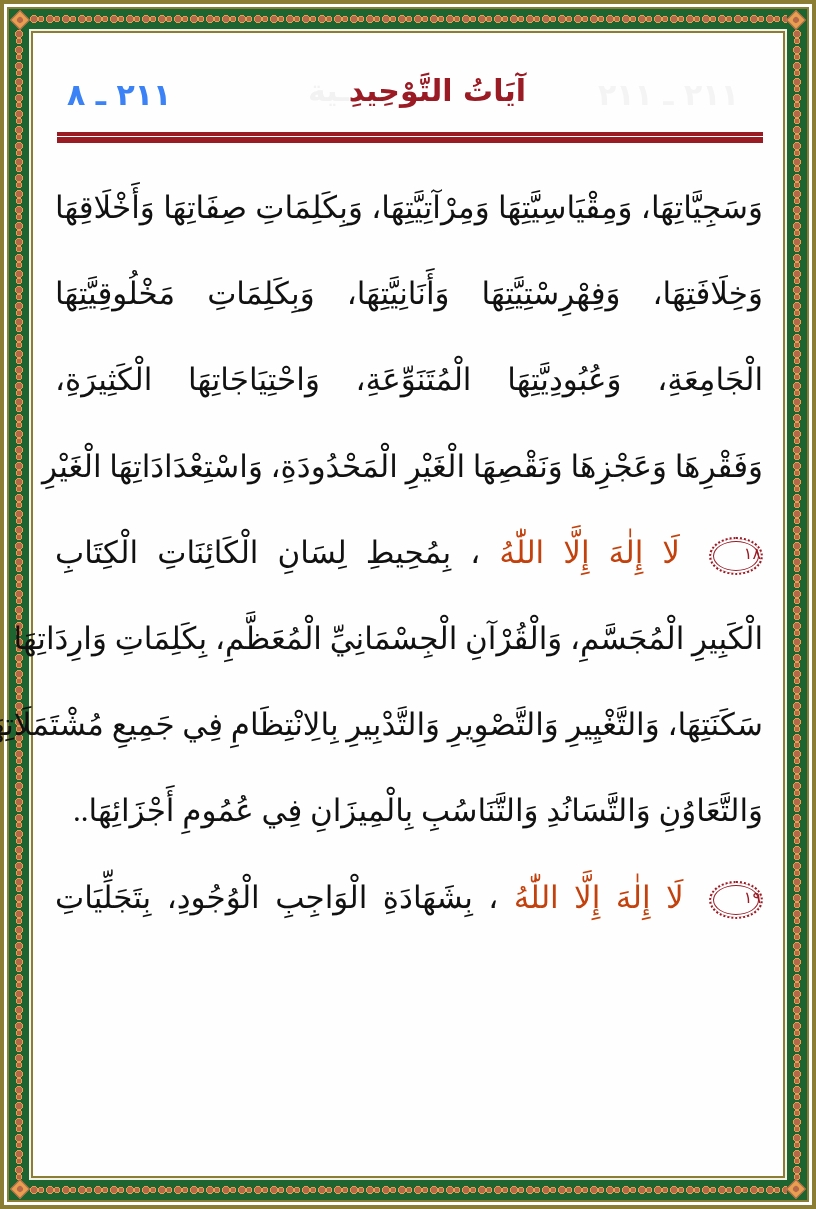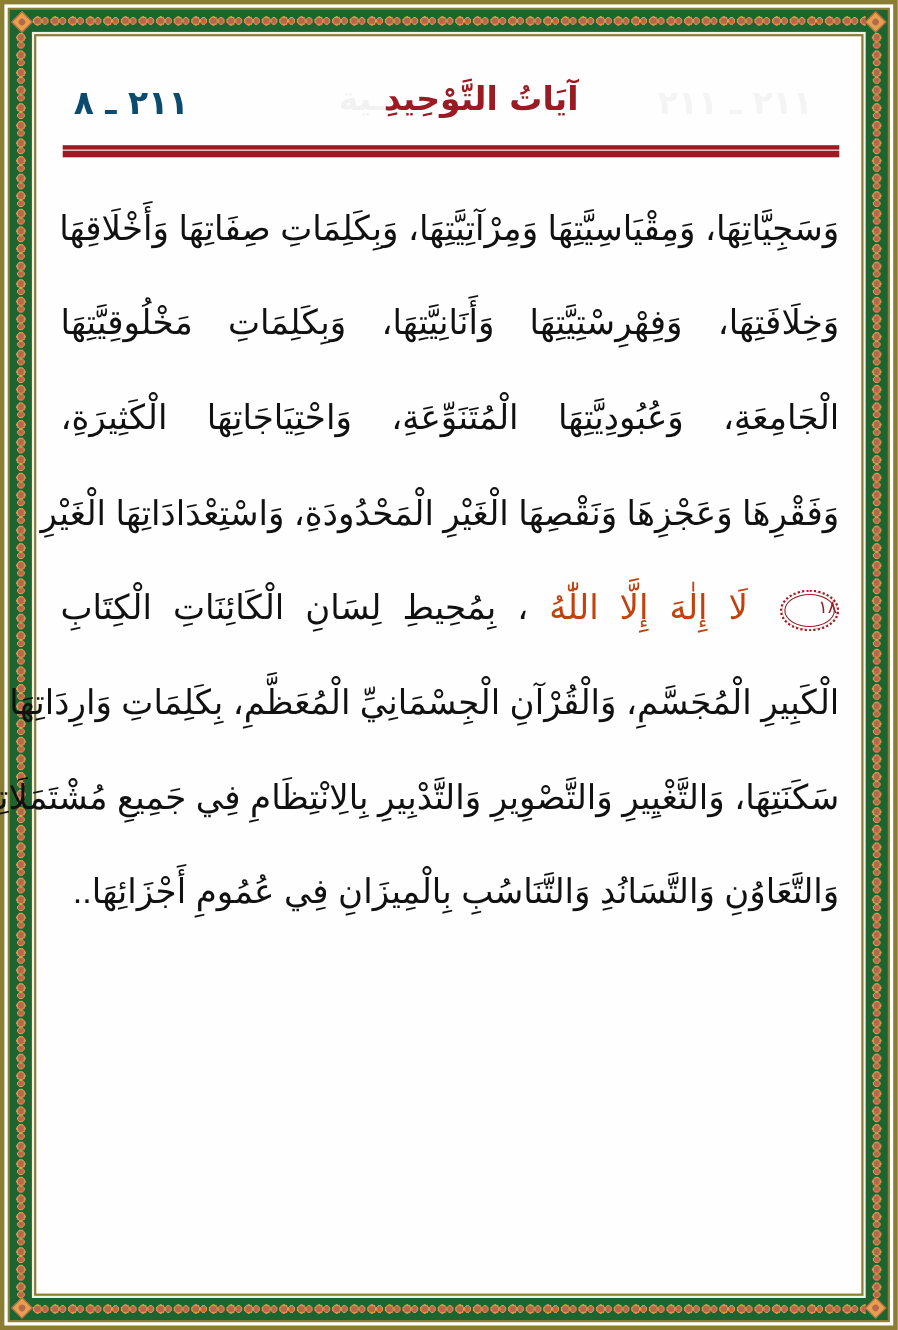--- a/index.html
+++ b/index.html
@@ -73,21 +73,21 @@
     position: absolute; left: 33px; top: 33px; right: 33px; bottom: 33px;
     background: #fefefe;
   }
 
   
   .header {
     position: absolute; left: 24px; right: 24px; top: 44px; height: 36px;
   }
   .page-num {
     position: absolute; left: 10px; top: 0;
-    color: #0c4a6e; font-weight: bold; font-size: 30px;
+    color: #3b82f6; font-weight: bold; font-size: 30px;
     font-family: "DejaVu Sans", sans-serif;
     direction: rtl;
   }
   .page-num-ghost {
     position: absolute; right: 20px; top: 0;
     color: #f4f4f4; font-weight: bold; font-size: 30px;
     font-family: "DejaVu Sans", sans-serif;
     direction: rtl;
   }
   .book-title {
@@ -111,21 +111,21 @@
     position: absolute; left: 22px; right: 20px; top: 132px;
     direction: rtl;
   }
   .line {
     height: 86.2px; line-height: 86px;
     font-size: 31px;
     color: #111111;
     text-align: justify;
     text-align-last: justify;
     white-space: nowrap;
-    font-family: Liberation Sans, sans-serif;
+    font-family: Liberation Serif, serif;
   }
   .line.short { text-align-last: right; }
   .red { color: #c2410c; }
   .medallion {
     display: inline-block; vertical-align: middle;
     width: 50px; height: 34px; line-height: 30px;
     border: 2px dotted #9a1b24;
     border-radius: 50%;
     text-align: center;
     color: #9a1b24; font-size: 16px;
@@ -167,14 +167,19 @@
     <div class="line">الْجَامِعَةِ، وَعُبُودِيَّتِهَا الْمُتَنَوِّعَةِ، وَاحْتِيَاجَاتِهَا الْكَثِيرَةِ،</div>
     <div class="line">وَفَقْرِهَا وَعَجْزِهَا وَنَقْصِهَا الْغَيْرِ الْمَحْدُودَةِ، وَاسْتِعْدَادَاتِهَا الْغَيْرِ</div>
     <div class="line">
       <span class="medallion">١٨</span>
       <span class="red">لَا إِلٰهَ إِلَّا اللّٰهُ</span>
       <span>، بِمُحِيطِ لِسَانِ الْكَائِنَاتِ الْكِتَابِ</span>
     </div>
     <div class="line">الْكَبِيرِ الْمُجَسَّمِ، وَالْقُرْآنِ الْجِسْمَانِيِّ الْمُعَظَّمِ، بِكَلِمَاتِ وَارِدَاتِهَا</div>
     <div class="line">سَكَنَتِهَا، وَالتَّغْيِيرِ وَالتَّصْوِيرِ وَالتَّدْبِيرِ بِالِانْتِظَامِ فِي جَمِيعِ مُشْتَمَلَاتِهَا،</div>
     <div class="line short">وَالتَّعَاوُنِ وَالتَّسَانُدِ وَالتَّنَاسُبِ بِالْمِيزَانِ فِي عُمُومِ أَجْزَائِهَا..</div>
+    <div class="line">
+      <span class="medallion">١٩</span>
+      <span class="red">لَا إِلٰهَ إِلَّا اللّٰهُ</span>
+      <span>، بِشَهَادَةِ الْوَاجِبِ الْوُجُودِ، بِتَجَلِّيَاتِ</span>
+    </div>
   </div>
 </div>
 
 </body></html>

